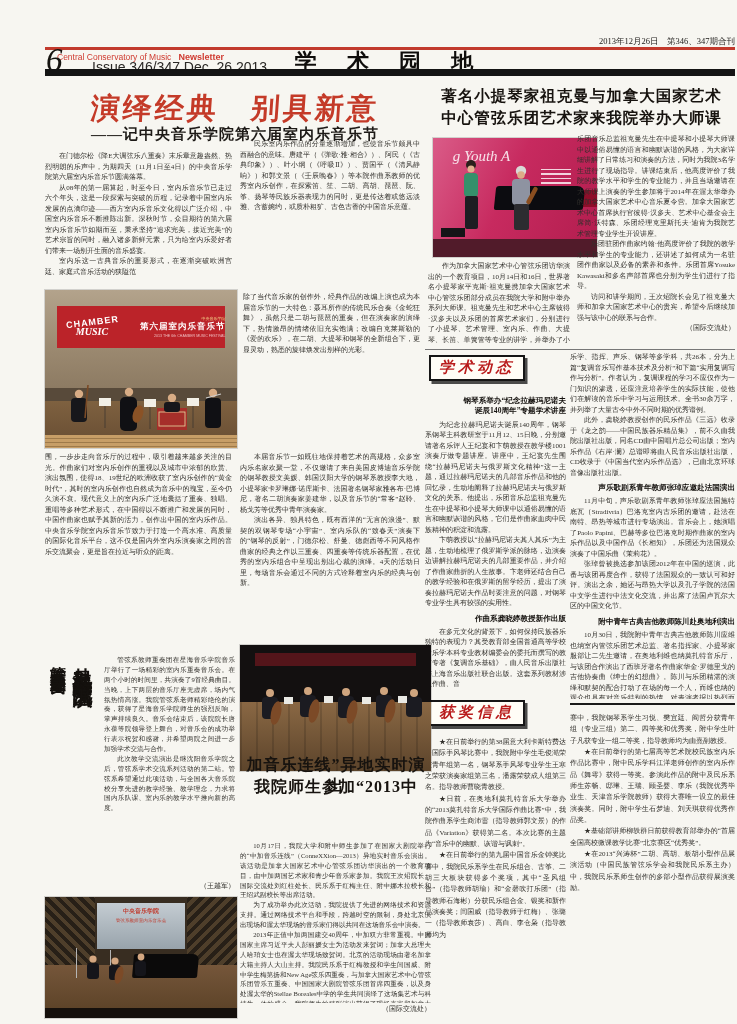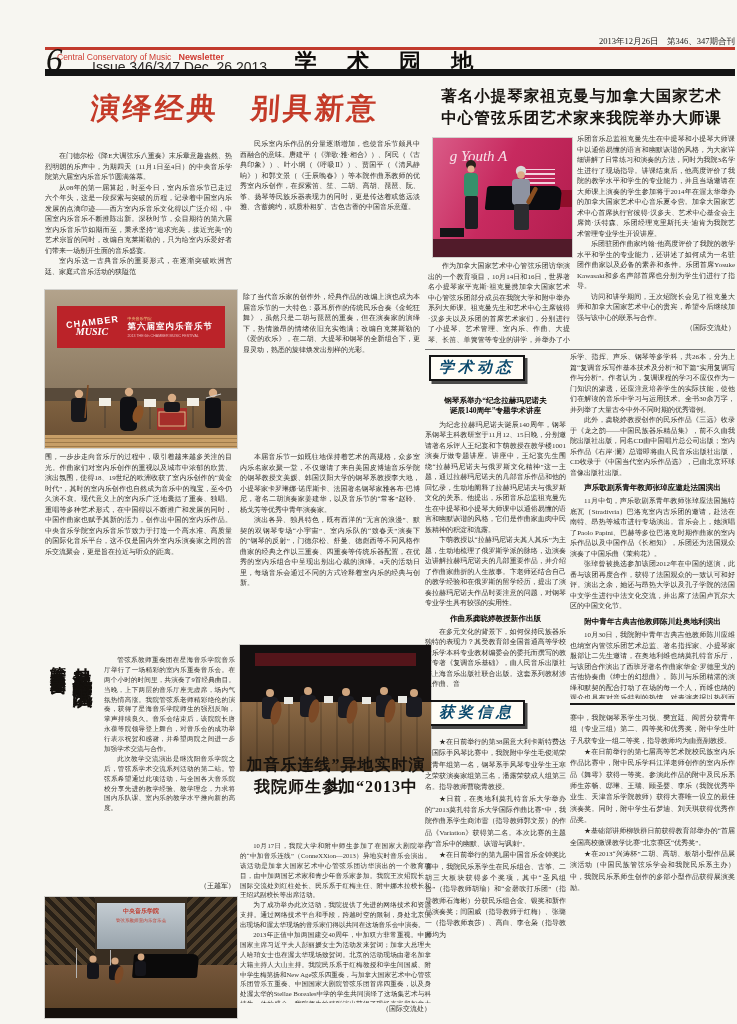--- a/index.html
+++ b/index.html
@@ -3,25 +3,25 @@
 <meta charset="utf-8">
 <style>
   html,body{margin:0;padding:0;background:#9a9a9a;}
   #page{position:relative;width:737px;height:1024px;background:#f7f6f1;overflow:hidden;
         font-family:"Liberation Serif","DejaVu Serif",serif;color:#2e2b28;}
   .abs{position:absolute;}
   .sans{font-family:"Liberation Sans","DejaVu Sans",sans-serif;}
   .body-txt{font-size:7px;line-height:1.5;text-align:justify;color:#32302c;overflow:hidden;}
   .body-txt p{margin:0;text-indent:2em;}
   .body-txt p.noind{text-indent:0;}
-  .col-head{font-weight:700;text-align:center;text-indent:0 !important;font-size:7.6px;color:#14110e;margin:5px 0 3px;line-height:1.35;}
+  .col-head{font-weight:700;text-align:right;text-indent:0 !important;font-size:7.6px;color:#14110e;margin:5px 0 3px;line-height:1.35;}
   .byline{text-align:right;font-size:7px;color:#32302c;}
   .rule{position:absolute;background:#3a3a3a;}
   .sec-box{position:absolute;background:#fffdf6;border:2px solid #161616;box-shadow:2.5px 3px 0 rgba(45,45,45,.85);padding:1px 8px 2px;}
-  .sec-box span{font-weight:700;font-style:italic;font-size:15px;letter-spacing:4px;color:#0c4a6e;}
+  .sec-box span{font-weight:700;font-style:italic;font-size:15px;letter-spacing:4px;color:#b91c1c;}
   .vtitle{writing-mode:vertical-rl;text-orientation:upright;font-weight:700;color:#14110e;letter-spacing:2px;}
   .photo{position:absolute;overflow:hidden;box-shadow:0 0 0 1px rgba(0,0,0,.15);}
   .ph-layer{position:absolute;}
   #fest-title{font-size:29px;letter-spacing:3px;color:#c43a28;font-weight:700;text-align:center;transform:skewX(-4deg);}
   #fest-sub{font-size:15px;font-weight:700;text-align:center;color:#1d1a17;letter-spacing:1px;}
   #masthead-left{font-size:8.5px;color:#cf3a30;margin-top:16px;}
   #masthead-left b{font-size:9px;}
   #masthead-right{font-size:8.5px;color:#1c1a18;text-align:right;}
   #page-num{font-size:33px;font-style:italic;color:#15130f;line-height:1;}
   #issue-line{font-size:14px;color:#2a2825;}
@@ -39,41 +39,42 @@
     <b>Newsletter</b>
   </div>
   <div class="abs" id="masthead-right" style="left:440px;top:36px;width:295px;">2013年12月26日　第346、347期合刊</div>
   <div class="rule" style="left:45px;top:47px;width:690px;height:3px;background:#c23a2d;"></div>
   <div class="abs" id="page-num" style="left:46px;top:44px;">6</div>
   <div class="abs sans" id="issue-line" style="left:92px;top:59px;">Issue 346/347,Dec. 26,2013</div>
   <div class="abs sans" id="section-title" style="left:250px;top:47px;width:280px;">学 术 园 地</div>
   <div class="rule" style="left:45px;top:69px;width:690px;height:7px;background:#141414;"></div>
 
   <div class="abs" id="fest-title" style="left:60px;top:89px;width:350px;">演绎经典　别具新意</div>
+  <div class="abs" id="fest-sub" style="left:60px;top:125px;width:350px;">——记中央音乐学院第六届室内乐音乐节</div>
 
   <div class="abs body-txt" style="left:45px;top:151px;width:187px;height:137px;">
     <p>在门德尔松《降E大调弦乐八重奏》末乐章意趣盎然、热烈明朗的乐声中，为期四天（11月1日至4日）的中央音乐学院第六届室内乐音乐节圆满落幕。</p>
-    <p>从08年的第一届算起，时至今日，室内乐音乐节已走过六个年头，这是一段探索与突破的历程，记录着中国室内乐发展的点滴印迹——西方室内乐音乐文化得以广泛介绍，中国室内乐音乐不断推陈出新。深秋时节，众目期待的第六届室内乐音乐节如期而至，秉承坚持“追求完美，接近完美”的艺术宗旨的同时，改编自克莱斯勒的，只为给室内乐爱好者们带来一场别开生面的音乐盛宴。</p>
+    <p>从08年的第一届算起，时至今日，室内乐音乐节已走过六个年头，这是一段探索与突破的历程，记录着中国室内乐发展的点滴印迹——西方室内乐音乐文化得以广泛介绍，中国室内乐音乐不断推陈出新。深秋时节，众目期待的第六届室内乐音乐节如期而至，秉承坚持“追求完美，接近完美”的艺术宗旨的同时，融入诸多新鲜元素，只为给室内乐爱好者们带来一场别开生面的音乐盛宴。</p>
     <p>室内乐这一古典音乐的重要形式，在逐渐突破欧洲宫廷、家庭式音乐活动的狭隘范</p>
   </div>
   <div class="abs body-txt" style="left:240px;top:139px;width:180px;height:137px;">
     <p>民乐室内乐作品的分量逐渐增加，也使音乐节颇具中西融合的意味。唐建平（《弹歌·雅·相合》）、阿民（《古典印象》）、叶小纲（《呼吸Ⅱ》）、贾国平（《清风静响》）和郭文景（《壬辰晚春》）等本院作曲系教师的优秀室内乐创作，在探索笛、笙、二胡、高胡、琵琶、阮、筝、扬琴等民族乐器表现力的同时，更是传达着或悠远淡雅、含蓄婉约，或质朴粗犷、古色古香的中国音乐意蕴。</p>
   </div>
 
   <div class="photo" style="left:45px;top:290px;width:192px;height:158px;">
     <div class="ph-layer" style="left:0;top:0;width:100%;height:62%;background:linear-gradient(180deg,#b3a38c 0%,#9b8970 60%,#8d7b63 100%);"></div>
     <div class="ph-layer" style="left:0;top:62%;width:100%;height:14%;background:#584a3a;"></div>
     <div class="ph-layer" style="left:0;top:70%;width:100%;height:22%;background:linear-gradient(180deg,#7e6140,#6d5236);"></div>
     <div class="ph-layer" style="left:0;top:92%;width:100%;height:8%;background:repeating-linear-gradient(180deg,#c79e67 0 3px,#9e7a4a 3px 4px);"></div>
     <div class="ph-layer" style="left:6%;top:10%;width:88%;height:27%;background:#bb2329;display:flex;align-items:center;">
       <div style="width:42%;text-align:center;">
         <div class="sans" style="color:#fff;font-weight:700;font-size:9px;letter-spacing:1px;transform:rotate(-7deg);">CHAMBER</div>
         <div style="color:#fff;font-style:italic;font-weight:700;font-size:10px;margin-top:-1px;">MUSIC</div>
       </div>
-      <div style="width:58%;text-align:left;">
+      <div style="width:58%;text-align:right;">
         <div style="color:#f4d489;font-size:4px;">中央音乐学院</div>
         <div style="color:#ffffff;font-weight:700;font-size:8.5px;letter-spacing:1px;">第六届室内乐音乐节</div>
         <div class="sans" style="color:#f0bfc2;font-size:3.6px;margin-top:1px;">2013 THE 6th CHAMBER MUSIC FESTIVAL</div>
       </div>
     </div>
     <svg class="ph-layer" style="left:0;top:0;" width="192" height="158" viewBox="0 0 192 158">
       <g stroke="#2b2b2b" stroke-width="0.6">
         <line x1="60" y1="115" x2="60" y2="138"></line>
           <line x1="105" y1="116" x2="105" y2="139"></line>
           <line x1="148" y1="115" x2="148" y2="138"></line>
@@ -104,21 +105,21 @@
     <p class="noind">围，一步步走向音乐厅的过程中，吸引着越来越多关注的目光。作曲家们对室内乐创作的重视以及城市中浓郁的欣赏、演出氛围，使得18、19世纪的欧洲收获了室内乐创作的“黄金时代”，其时的室内乐创作也自然成为音乐中的瑰宝，至今仍久演不衰。现代意义上的室内乐广泛地囊括了重奏、独唱、重唱等多种艺术形式，在中国得以不断推广和发展的同时，中国作曲家也赋予其新的活力，创作出中国的室内乐作品。中央音乐学院室内乐音乐节致力于打造一个高水准、高质量的国际化音乐平台，这不仅是国内外室内乐演奏家之间的音乐交流聚会，更是旨在拉近与听众的距离。</p>
   </div>
   <div class="abs body-txt" style="left:240px;top:452px;width:180px;height:190px;">
     <p>本届音乐节一如既往地保持着艺术的高规格，众多室内乐名家欢聚一堂，不仅邀请了来自美国皮博迪音乐学院的钢琴教授文美媛、韩国汉阳大学的钢琴系教授李大地，小提琴家卡罗琳娜·诺库斯卡、法国著名钢琴家雅各布·巴博尼，著名二胡演奏家姜建华，以及音乐节的“常客”赵聆、杨戈芳等优秀中青年演奏家。</p>
     <p>演出各异、独具特色，既有西洋的“无言的浪漫”、默契的双钢琴专场“小宇宙”、室内乐队的“致春天”演奏下的“钢琴的反射”，门德尔松、舒曼、德彪西等不同风格作曲家的经典之作以三重奏、四重奏等传统乐器配置，在优秀的室内乐组合中呈现出别出心裁的演绎。4天的活动日里，每场音乐会通过不同的方式诠释着室内乐的经典与创新。</p>
   </div>
 
   <div class="abs zkm-title" style="left:428px;top:86px;width:307px;">著名小提琴家祖克曼与加拿大国家艺术</div>
   <div class="abs zkm-title" style="left:428px;top:108px;width:307px;">中心管弦乐团艺术家来我院举办大师课</div>
 
-  <div class="photo" style="left:433px;top:138px;width:139px;height:119px;">
+  <div class="photo" style="left:433px;top:138px;width:139px;height:119px;padding-left:25px;">
     <div class="ph-layer" style="left:0;top:0;width:100%;height:100%;background:linear-gradient(115deg,#da5c88 0%,#c72a5f 45%,#b21d4e 100%);"></div>
     <div class="ph-layer" style="left:12%;top:8%;font-style:italic;font-size:15px;color:rgba(255,255,255,.85);">g Youth A</div>
     <div class="ph-layer" style="left:66%;top:26%;width:30px;height:22px;background:repeating-linear-gradient(180deg,rgba(255,255,255,.8) 0 1.4px,transparent 1.4px 4.4px);"></div>
     <div class="ph-layer" style="left:88%;top:44%;width:12%;height:14%;background:#8f0e2a;"></div>
     <div class="ph-layer" style="left:38%;top:40%;width:54%;height:20%;background:#0c0c10;border-radius:3px 8px 2px 2px;transform:skewX(-6deg);"></div>
     <div class="ph-layer" style="left:0;top:85%;width:100%;height:15%;background:#511b2a;"></div>
     <div class="ph-layer" style="left:5%;top:76%;width:24px;height:9px;background:#141417;"></div>
     <svg class="ph-layer" style="left:0;top:0;" width="139" height="119" viewBox="0 0 139 119">
       <circle cx="38" cy="27" r="5" fill="#2a201b"></circle>
       <circle cx="38" cy="31" r="3.6" fill="#e2b18f"></circle>

